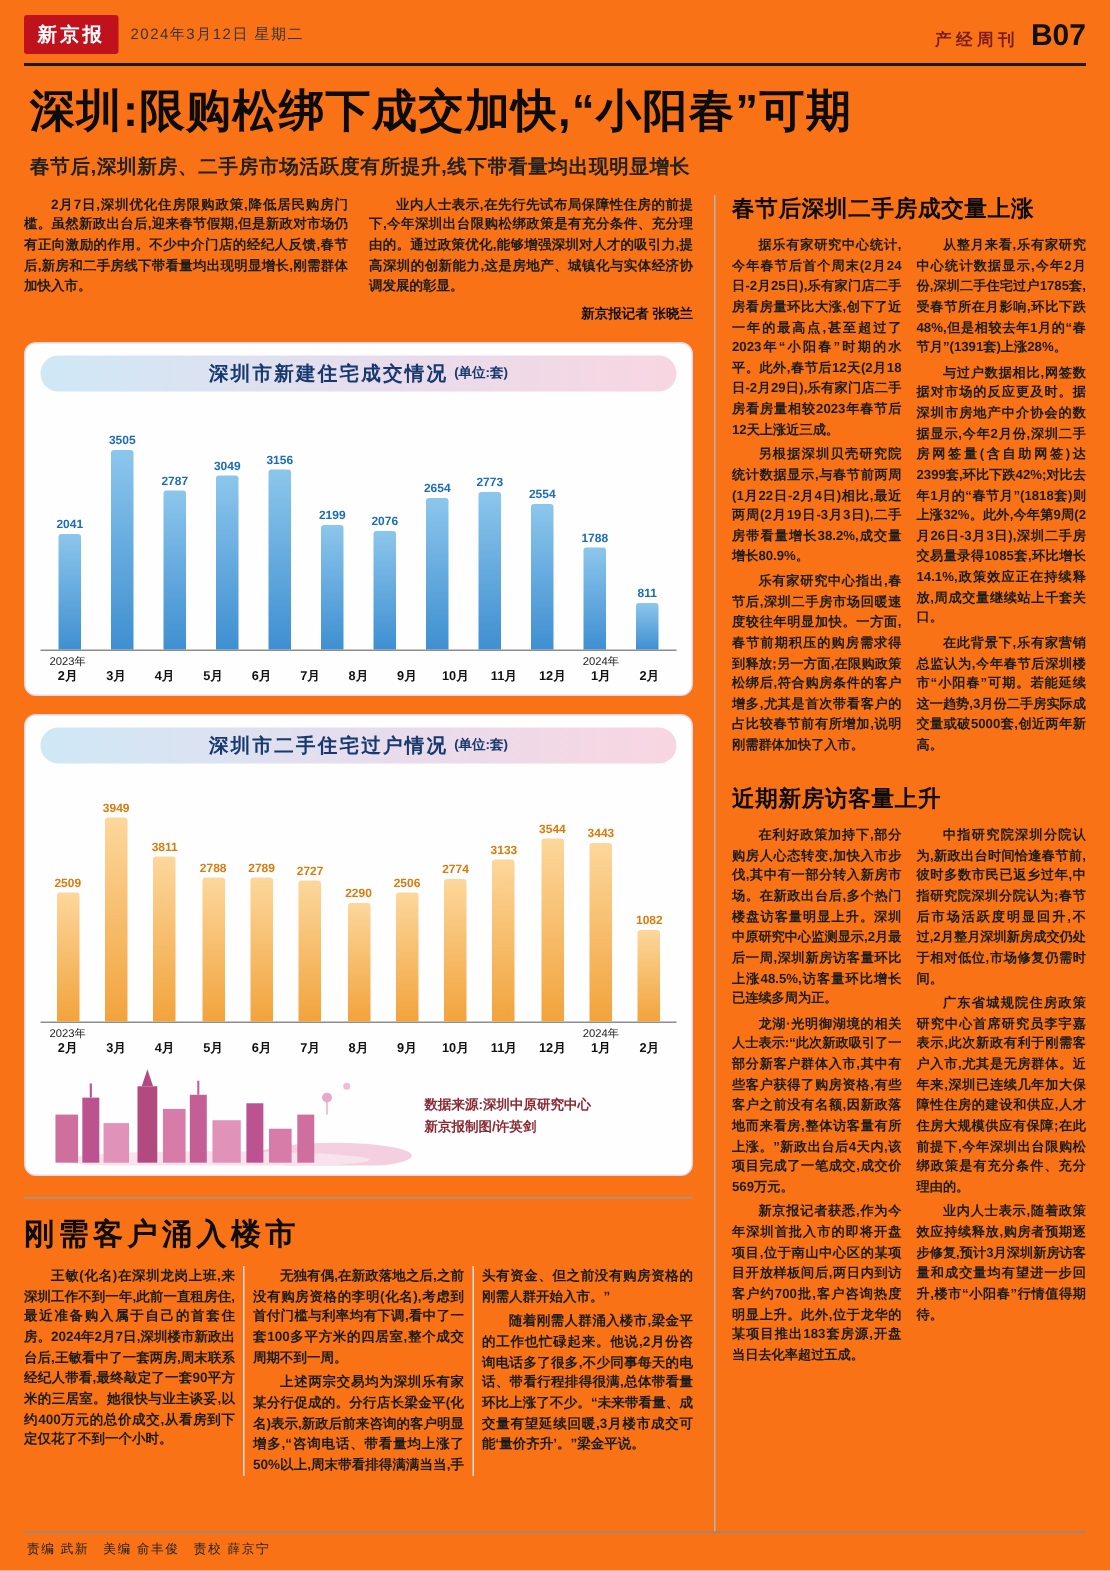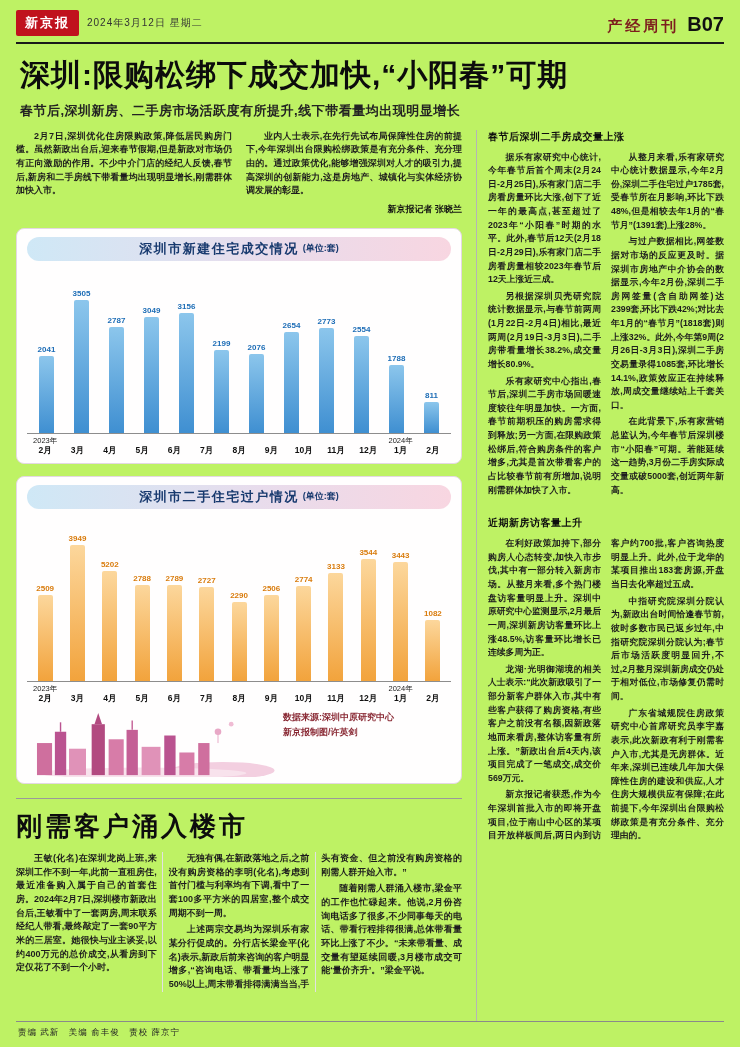--- a/index.html
+++ b/index.html
@@ -1,25 +1,25 @@
 <!DOCTYPE html>
 <html><head>
 <meta charset="utf-8">
 <style>
   html,body{margin:0;padding:0;background:#e8e6e1;font-family:"Liberation Sans","DejaVu Sans",sans-serif;}
-  .page{position:relative;width:740px;height:1047px;margin:0 auto;background:#bef264;box-sizing:border-box;
+  .page{position:relative;width:740px;height:1047px;margin:0 auto;background:#f97316;box-sizing:border-box;
         padding:10px 16px 6px;display:flex;flex-direction:column;overflow:hidden;color:#1c1c1c;}
 
   
   .mast{display:flex;justify-content:space-between;align-items:flex-end;padding-bottom:6px;border-bottom:2px solid #1a1a1a;}
   .mast-left{display:flex;align-items:center;gap:8px;}
   .logo{background:#c0121d;color:#fff;font-weight:bold;font-size:13px;padding:4px 9px;letter-spacing:2px;border-radius:2px;}
   .issue-date{font-size:10px;color:#333;letter-spacing:1px;}
   .mast-right{display:flex;align-items:baseline;gap:8px;}
-  .section-name{font-size:15px;font-weight:900;color:#7d1d1d;letter-spacing:3px;}
+  .section-name{font-size:11px;font-weight:900;color:#7d1d1d;letter-spacing:3px;}
   .page-no{font-size:20px;font-weight:900;color:#111;}
 
   
   .headline-block{padding:14px 4px 10px;}
   .headline-block h1{margin:0;font-size:30px;line-height:1.15;font-weight:900;color:#0c0c0c;letter-spacing:1px;}
   .subtitle{margin:9px 0 0;font-size:13px;font-weight:bold;color:#222;letter-spacing:.5px;}
 
   
   .content{flex:1;display:grid;grid-template-columns:1fr 248px;column-gap:14px;min-height:0;overflow:hidden;}
   .col-right{border-left:1px solid #b5b5b5;padding-left:11px;overflow:hidden;}
@@ -37,30 +37,30 @@
   .chart-title{font-size:13px;font-weight:900;color:#17396e;letter-spacing:1.5px;}
   .chart-unit{font-size:9px;font-weight:bold;color:#17396e;margin-left:4px;}
   .bars-row{display:flex;align-items:flex-end;height:158px;margin-top:14px;padding:0 2px;border-bottom:1px solid #8d8d8d;}
   .bar-slot{flex:1;display:flex;flex-direction:column;align-items:center;justify-content:flex-end;}
   .bar-value{font-size:8px;font-weight:bold;margin-bottom:2px;white-space:nowrap;}
   .bar{width:15px;border-radius:2px 2px 0 0;}
   .axis-row{display:flex;padding:2px 2px 0;}
   .x-slot{flex:1;text-align:center;}
   .x-year{font-size:7.5px;color:#222;height:9px;line-height:9px;}
   .x-month{font-size:8.5px;color:#111;font-weight:600;}
-  .chart-footer{display:flex;margin-top:6px;}
+  .chart-footer{display:flex;align-items:center;margin-top:6px;}
   .credit{margin-left:6px;display:flex;flex-direction:column;gap:2px;font-size:9px;font-weight:bold;color:#8a2a35;white-space:nowrap;}
 
   
   .left-section{margin-top:14px;border-top:1px solid #9a9a9a;padding-top:10px;}
-  .left-section h2{margin:0 0 8px;font-size:26px;font-weight:900;letter-spacing:3px;color:#0d0d0d;}
+  .left-section h2{margin:0 0 8px;font-size:20px;font-weight:900;letter-spacing:3px;color:#0d0d0d;}
   .three-col{column-count:3;column-gap:12px;column-rule:1px solid #e2e2e2;}
 
   
-  .right-section h2{margin:0 0 8px;font-size:10px;font-weight:900;color:#0d0d0d;letter-spacing:.5px;line-height:1.3;}
+  .right-section h2{margin:0 0 8px;font-size:15px;font-weight:900;color:#0d0d0d;letter-spacing:.5px;line-height:1.3;}
   .right-section + .right-section{margin-top:16px;}
   .two-col{column-count:2;column-gap:10px;}
   .two-col .body-p{font-size:8.8px;line-height:1.55;}
 
   
   .page-footer{margin-top:auto;border-top:1px solid #8a8a8a;padding:5px 2px 2px;font-size:8.5px;color:#222;letter-spacing:1px;}
 </style>
 </head>
 <body>
 
@@ -211,21 +211,21 @@
         <div class="bars-row">
             <div class="bar-slot">
               <div class="bar-value" style="color: rgb(217, 124, 13);">2509</div>
               <div class="bar" style="height: 86px; background: linear-gradient(rgb(252, 215, 156), rgb(242, 163, 60));"></div>
             </div>
             <div class="bar-slot">
               <div class="bar-value" style="color: rgb(217, 124, 13);">3949</div>
               <div class="bar" style="height: 136px; background: linear-gradient(rgb(252, 215, 156), rgb(242, 163, 60));"></div>
             </div>
             <div class="bar-slot">
-              <div class="bar-value" style="color: rgb(217, 124, 13);">5202</div>
+              <div class="bar-value" style="color: rgb(217, 124, 13);">3811</div>
               <div class="bar" style="height: 110px; background: linear-gradient(rgb(252, 215, 156), rgb(242, 163, 60));"></div>
             </div>
             <div class="bar-slot">
               <div class="bar-value" style="color: rgb(217, 124, 13);">2788</div>
               <div class="bar" style="height: 96px; background: linear-gradient(rgb(252, 215, 156), rgb(242, 163, 60));"></div>
             </div>
             <div class="bar-slot">
               <div class="bar-value" style="color: rgb(217, 124, 13);">2789</div>
               <div class="bar" style="height: 96px; background: linear-gradient(rgb(252, 215, 156), rgb(242, 163, 60));"></div>
             </div>
@@ -364,25 +364,26 @@
             <p class="body-p">另根据深圳贝壳研究院统计数据显示,与春节前两周(1月22日-2月4日)相比,最近两周(2月19日-3月3日),二手房带看量增长38.2%,成交量增长80.9%。</p>
             <p class="body-p">乐有家研究中心指出,春节后,深圳二手房市场回暖速度较往年明显加快。一方面,春节前期积压的购房需求得到释放;另一方面,在限购政策松绑后,符合购房条件的客户增多,尤其是首次带看客户的占比较春节前有所增加,说明刚需群体加快了入市。</p>
             <p class="body-p">从整月来看,乐有家研究中心统计数据显示,今年2月份,深圳二手住宅过户1785套,受春节所在月影响,环比下跌48%,但是相较去年1月的“春节月”(1391套)上涨28%。</p>
             <p class="body-p">与过户数据相比,网签数据对市场的反应更及时。据深圳市房地产中介协会的数据显示,今年2月份,深圳二手房网签量(含自助网签)达2399套,环比下跌42%;对比去年1月的“春节月”(1818套)则上涨32%。此外,今年第9周(2月26日-3月3日),深圳二手房交易量录得1085套,环比增长14.1%,政策效应正在持续释放,周成交量继续站上千套关口。</p>
             <p class="body-p">在此背景下,乐有家营销总监认为,今年春节后深圳楼市“小阳春”可期。若能延续这一趋势,3月份二手房实际成交量或破5000套,创近两年新高。</p>
           </div>
       </section>
       <section class="right-section">
         <h2>近期新房访客量上升</h2>
         <div class="two-col">
-            <p class="body-p">在利好政策加持下,部分购房人心态转变,加快入市步伐,其中有一部分转入新房市场。从整月来看,多个热门楼盘访客量明显上升。深圳中原研究中心监测显示,2月最后一周,深圳新房访客量环比上涨48.5%,访客量环比增长已连续多周为正。</p>
+            <p class="body-p">在利好政策加持下,部分购房人心态转变,加快入市步伐,其中有一部分转入新房市场。在新政出台后,多个热门楼盘访客量明显上升。深圳中原研究中心监测显示,2月最后一周,深圳新房访客量环比上涨48.5%,访客量环比增长已连续多周为正。</p>
             <p class="body-p">龙湖·光明御湖境的相关人士表示:“此次新政吸引了一部分新客户群体入市,其中有些客户获得了购房资格,有些客户之前没有名额,因新政落地而来看房,整体访客量有所上涨。”新政出台后4天内,该项目完成了一笔成交,成交价569万元。</p>
             <p class="body-p">新京报记者获悉,作为今年深圳首批入市的即将开盘项目,位于南山中心区的某项目开放样板间后,两日内到访客户约700批,客户咨询热度明显上升。此外,位于龙华的某项目推出183套房源,开盘当日去化率超过五成。</p>
             <p class="body-p">中指研究院深圳分院认为,新政出台时间恰逢春节前,彼时多数市民已返乡过年,中指研究院深圳分院认为;春节后市场活跃度明显回升,不过,2月整月深圳新房成交仍处于相对低位,市场修复仍需时间。</p>
             <p class="body-p">广东省城规院住房政策研究中心首席研究员李宇嘉表示,此次新政有利于刚需客户入市,尤其是无房群体。近年来,深圳已连续几年加大保障性住房的建设和供应,人才住房大规模供应有保障;在此前提下,今年深圳出台限购松绑政策是有充分条件、充分理由的。</p>
+            <p class="body-p">业内人士表示,随着政策效应持续释放,购房者预期逐步修复,预计3月深圳新房访客量和成交量均有望进一步回升,楼市“小阳春”行情值得期待。</p>
           </div>
       </section>
     </aside>
   </div>
 
   <footer class="page-footer">
     <span>责编 武新　美编 俞丰俊　责校 薛京宁</span>
   </footer>
 </div>
 

